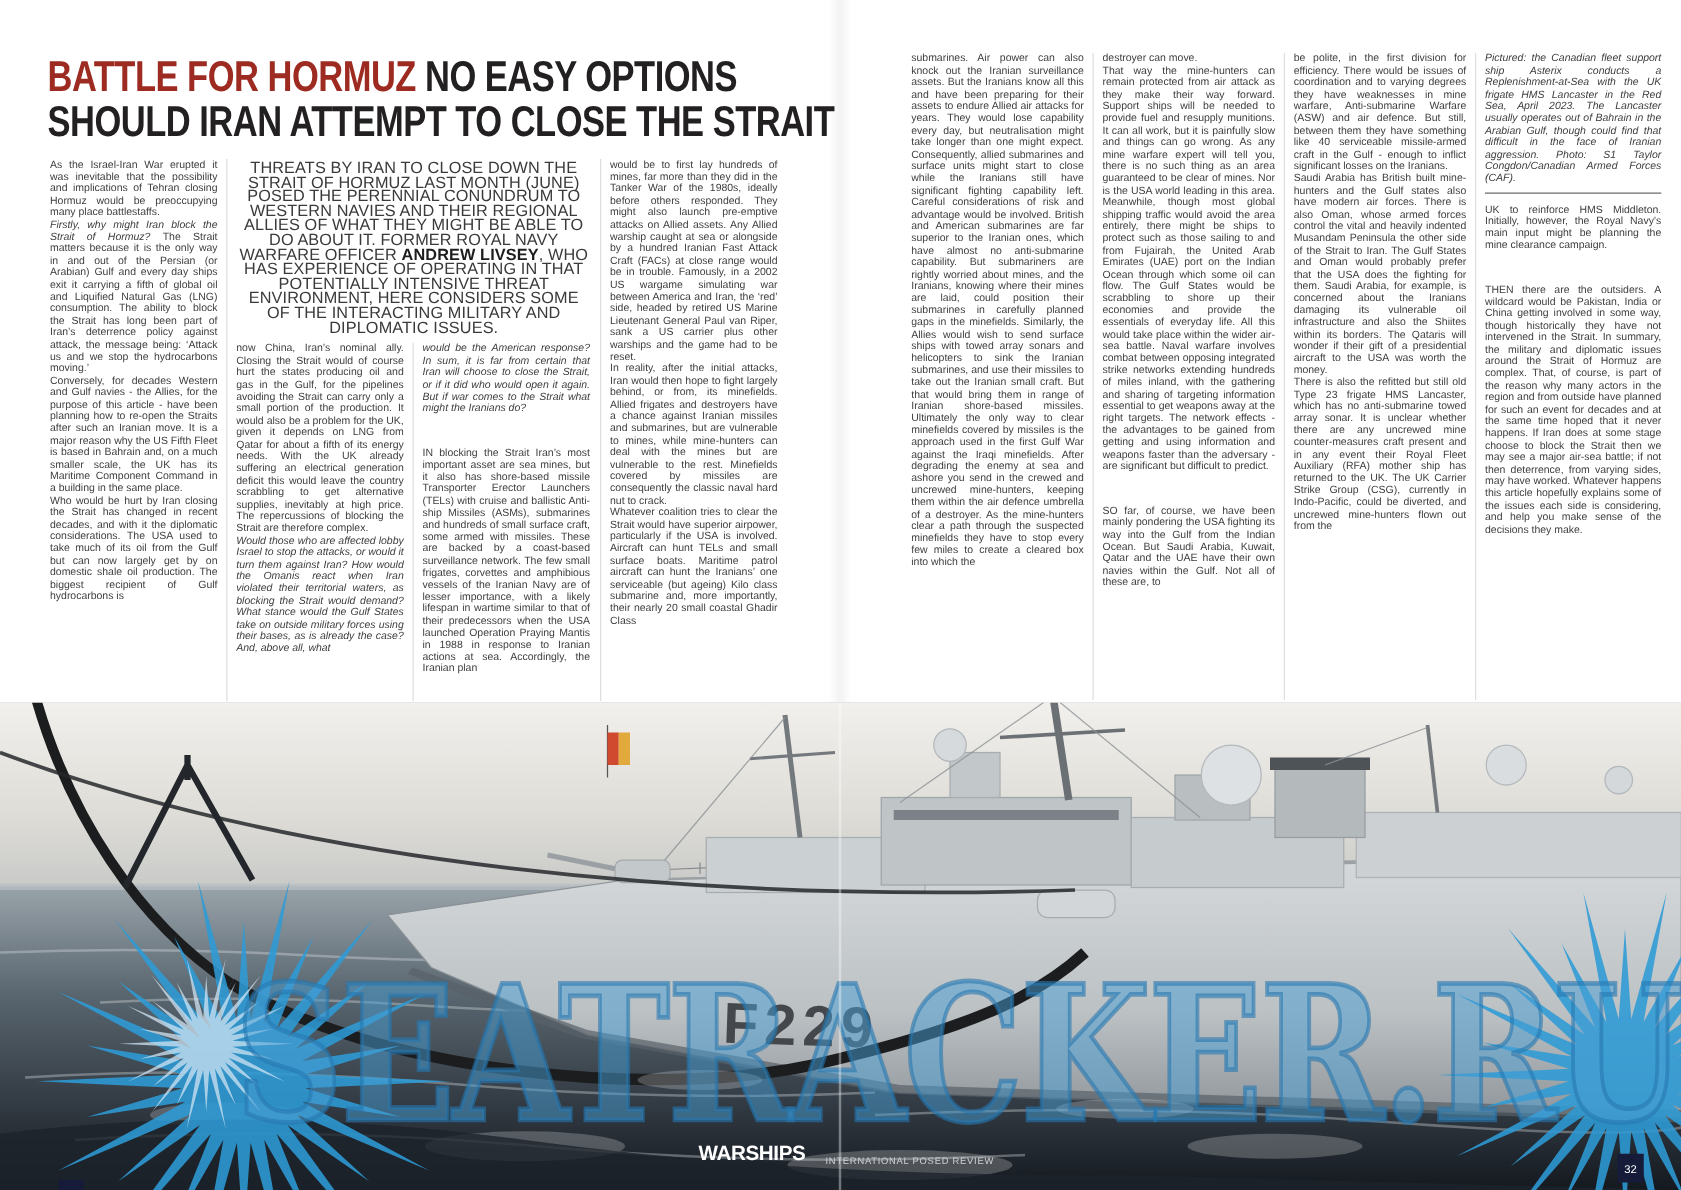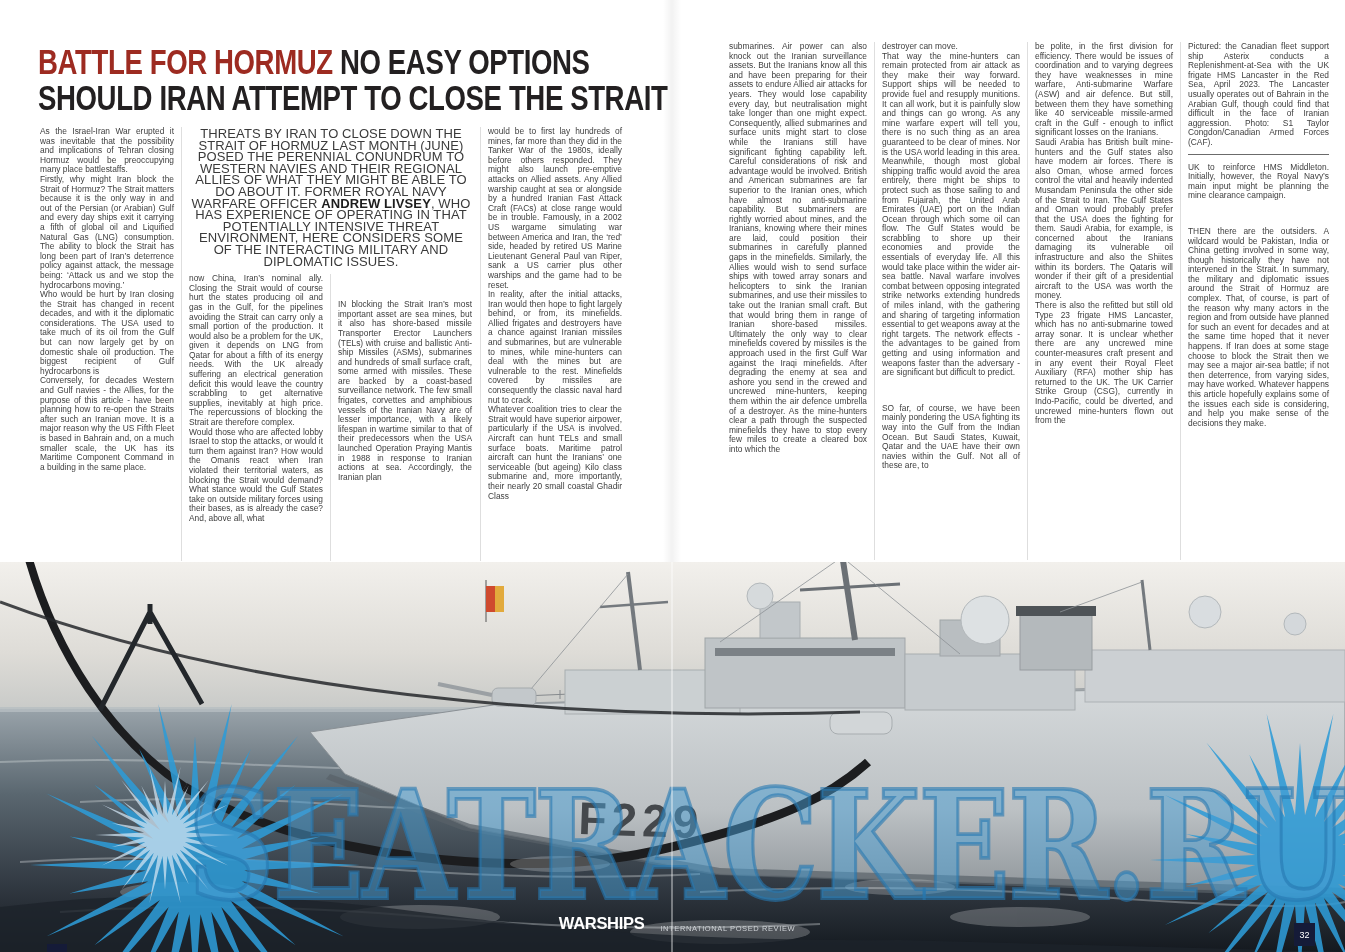--- a/index.html
+++ b/index.html
@@ -8,21 +8,21 @@
 
   
   .headline{position:absolute;left:38px;top:44px;white-space:nowrap;
             font-weight:900;color:#232021;font-size:34.5px;line-height:36px;
             letter-spacing:-0.5px;transform:scaleX(0.8);transform-origin:left top;}
   .headline .red{color:#9d2b21;}
 
   
   .para{margin:0;text-align:justify;font-size:8.4px;line-height:9.6px;color:#3e3e3e;}
   .para.gap{margin-top:26px;}
-  .it{}
+  .it{font-style:italic;}
   .bd{font-weight:700;color:#1d1d1d;}
 
   .left-cols{position:absolute;left:40px;top:127px;width:586px;height:434px;display:flex;overflow:hidden;}
   .right-cols{position:absolute;left:729px;top:42px;width:608px;height:518px;display:flex;overflow:hidden;}
   .vrule{flex:0 0 1px;background:#dedede;margin:0 7px;}
   .lcol{flex:0 0 134px;}
   .mid{flex:0 0 284px;display:flex;flex-direction:column;}
   .mid-cols{display:flex;flex:1;overflow:hidden;}
   .mid-cols .lcol{flex:0 0 134px;}
   .rcol{flex:0 0 138px;}
@@ -64,56 +64,57 @@
 
   <div class="headline">
     <div><span class="red">BATTLE FOR HORMUZ</span><span> NO EASY OPTIONS</span></div>
     <div>SHOULD IRAN ATTEMPT TO CLOSE THE STRAIT</div>
   </div>
 
   <div class="left-cols">
     <div class="lcol">
         <p class="para"><span>As the Israel-Iran War erupted it was inevitable that the possibility and implications of Tehran closing Hormuz would be preoccupying many place battlestaffs.</span></p>
         <p class="para"><span class="it">Firstly, why might Iran block the Strait of Hormuz? </span><span>The Strait matters because it is the only way in and out of the Persian (or Arabian) Gulf and every day ships exit it carrying a fifth of global oil and Liquified Natural Gas (LNG) consumption. The ability to block the Strait has long been part of Iran’s deterrence policy against attack, the message being: ‘Attack us and we stop the hydrocarbons moving.’</span></p>
+        <p class="para"><span>Conversely, for decades Western and Gulf navies - the Allies, for the purpose of this article - have been planning how to re-open the Straits after such an Iranian move. It is a major reason why the US Fifth Fleet is based in Bahrain and, on a much smaller scale, the UK has its Maritime Component Command in a building in the same place.</span></p>
         <p class="para"><span>Who would be hurt by Iran closing the Strait has changed in recent decades, and with it the diplomatic considerations. The USA used to take much of its oil from the Gulf but can now largely get by on domestic shale oil production. The biggest recipient of Gulf hydrocarbons is</span></p>
-        <p class="para"><span>Conversely, for decades Western and Gulf navies - the Allies, for the purpose of this article - have been planning how to re-open the Straits after such an Iranian move. It is a major reason why the US Fifth Fleet is based in Bahrain and, on a much smaller scale, the UK has its Maritime Component Command in a building in the same place.</span></p>
       </div>
     <div class="vrule"></div>
     <div class="mid">
       <div class="standfirst">
           <p class="para"><span>THREATS BY IRAN TO CLOSE DOWN THE STRAIT OF HORMUZ LAST MONTH (JUNE) POSED THE PERENNIAL CONUNDRUM TO WESTERN NAVIES AND THEIR REGIONAL ALLIES OF WHAT THEY MIGHT BE ABLE TO DO ABOUT IT. FORMER ROYAL NAVY WARFARE OFFICER </span><span class="bd">ANDREW LIVSEY</span><span>, WHO HAS EXPERIENCE OF OPERATING IN THAT POTENTIALLY INTENSIVE THREAT ENVIRONMENT, HERE CONSIDERS SOME OF THE INTERACTING MILITARY AND DIPLOMATIC ISSUES.</span></p>
         </div>
       <div class="mid-cols">
         <div class="lcol">
             <p class="para"><span>now China, Iran’s nominal ally. Closing the Strait would of course hurt the states producing oil and gas in the Gulf, for the pipelines avoiding the Strait can carry only a small portion of the production. It would also be a problem for the UK, given it depends on LNG from Qatar for about a fifth of its energy needs. With the UK already suffering an electrical generation deficit this would leave the country scrabbling to get alternative supplies, inevitably at high price. The repercussions of blocking the Strait are therefore complex.</span></p>
             <p class="para"><span class="it">Would those who are affected lobby Israel to stop the attacks, or would it turn them against Iran? How would the Omanis react when Iran violated their territorial waters, as blocking the Strait would demand? What stance would the Gulf States take on outside military forces using their bases, as is already the case? And, above all, what</span></p>
           </div>
         <div class="vrule"></div>
         <div class="lcol">
+            <p class="para"><span class="it">would be the American response? In sum, it is far from certain that Iran will choose to close the Strait, or if it did who would open it again. But if war comes to the Strait what might the Iranians do?</span></p>
             <p class="para gap"><span>IN blocking the Strait Iran’s most important asset are sea mines, but it also has shore-based missile Transporter Erector Launchers (TELs) with cruise and ballistic Anti-ship Missiles (ASMs), submarines and hundreds of small surface craft, some armed with missiles. These are backed by a coast-based surveillance network. The few small frigates, corvettes and amphibious vessels of the Iranian Navy are of lesser importance, with a likely lifespan in wartime similar to that of their predecessors when the USA launched Operation Praying Mantis in 1988 in response to Iranian actions at sea. Accordingly, the Iranian plan</span></p>
           </div>
       </div>
     </div>
     <div class="vrule"></div>
     <div class="lcol">
         <p class="para"><span>would be to first lay hundreds of mines, far more than they did in the Tanker War of the 1980s, ideally before others responded. They might also launch pre-emptive attacks on Allied assets. Any Allied warship caught at sea or alongside by a hundred Iranian Fast Attack Craft (FACs) at close range would be in trouble. Famously, in a 2002 US wargame simulating war between America and Iran, the ‘red’ side, headed by retired US Marine Lieutenant General Paul van Riper, sank a US carrier plus other warships and the game had to be reset.</span></p>
         <p class="para"><span>In reality, after the initial attacks, Iran would then hope to fight largely behind, or from, its minefields. Allied frigates and destroyers have a chance against Iranian missiles and submarines, but are vulnerable to mines, while mine-hunters can deal with the mines but are vulnerable to the rest. Minefields covered by missiles are consequently the classic naval hard nut to crack.</span></p>
         <p class="para"><span>Whatever coalition tries to clear the Strait would have superior airpower, particularly if the USA is involved. Aircraft can hunt TELs and small surface boats. Maritime patrol aircraft can hunt the Iranians’ one serviceable (but ageing) Kilo class submarine and, more importantly, their nearly 20 small coastal Ghadir Class</span></p>
       </div>
   </div>
 
   <div class="right-cols">
     <div class="rcol">
         <p class="para"><span>submarines. Air power can also knock out the Iranian surveillance assets. But the Iranians know all this and have been preparing for their assets to endure Allied air attacks for years. They would lose capability every day, but neutralisation might take longer than one might expect. Consequently, allied submarines and surface units might start to close while the Iranians still have significant fighting capability left. Careful considerations of risk and advantage would be involved. British and American submarines are far superior to the Iranian ones, which have almost no anti-submarine capability. But submariners are rightly worried about mines, and the Iranians, knowing where their mines are laid, could position their submarines in carefully planned gaps in the minefields. Similarly, the Allies would wish to send surface ships with towed array sonars and helicopters to sink the Iranian submarines, and use their missiles to take out the Iranian small craft. But that would bring them in range of Iranian shore-based missiles. Ultimately the only way to clear minefields covered by missiles is the approach used in the first Gulf War against the Iraqi minefields. After degrading the enemy at sea and ashore you send in the crewed and uncrewed mine-hunters, keeping them within the air defence umbrella of a destroyer. As the mine-hunters clear a path through the suspected minefields they have to stop every few miles to create a cleared box into which the</span></p>
       </div>
     <div class="vrule"></div>
     <div class="rcol">
         <p class="para"><span>destroyer can move.</span></p>
         <p class="para"><span>That way the mine-hunters can remain protected from air attack as they make their way forward. Support ships will be needed to provide fuel and resupply munitions. It can all work, but it is painfully slow and things can go wrong. As any mine warfare expert will tell you, there is no such thing as an area guaranteed to be clear of mines. Nor is the USA world leading in this area. Meanwhile, though most global shipping traffic would avoid the area entirely, there might be ships to protect such as those sailing to and from Fujairah, the United Arab Emirates (UAE) port on the Indian Ocean through which some oil can flow. The Gulf States would be scrabbling to shore up their economies and provide the essentials of everyday life. All this would take place within the wider air-sea battle. Naval warfare involves combat between opposing integrated strike networks extending hundreds of miles inland, with the gathering and sharing of targeting information essential to get weapons away at the right targets. The network effects - the advantages to be gained from getting and using information and weapons faster than the adversary - are significant but difficult to predict.</span></p>
-        <p class="para gap"><span>SO far, of course, we have been mainly pondering the USA fighting its way into the Gulf from the Indian Ocean. But Saudi States, Kuwait, Qatar and the UAE have their own navies within the Gulf. Not all of these are, to</span></p>
+        <p class="para gap"><span>SO far, of course, we have been mainly pondering the USA fighting its way into the Gulf from the Indian Ocean. But Saudi Arabia, Kuwait, Qatar and the UAE have their own navies within the Gulf. Not all of these are, to</span></p>
       </div>
     <div class="vrule"></div>
     <div class="rcol">
         <p class="para"><span>be polite, in the first division for efficiency. There would be issues of coordination and to varying degrees they have weaknesses in mine warfare, Anti-submarine Warfare (ASW) and air defence. But still, between them they have something like 40 serviceable missile-armed craft in the Gulf - enough to inflict significant losses on the Iranians.</span></p>
         <p class="para"><span>Saudi Arabia has British built mine-hunters and the Gulf states also have modern air forces. There is also Oman, whose armed forces control the vital and heavily indented Musandam Peninsula the other side of the Strait to Iran. The Gulf States and Oman would probably prefer that the USA does the fighting for them. Saudi Arabia, for example, is concerned about the Iranians damaging its vulnerable oil infrastructure and also the Shiites within its borders. The Qataris will wonder if their gift of a presidential aircraft to the USA was worth the money.</span></p>
         <p class="para"><span>There is also the refitted but still old Type 23 frigate HMS Lancaster, which has no anti-submarine towed array sonar. It is unclear whether there are any uncrewed mine counter-measures craft present and in any event their Royal Fleet Auxiliary (RFA) mother ship has returned to the UK. The UK Carrier Strike Group (CSG), currently in Indo-Pacific, could be diverted, and uncrewed mine-hunters flown out from the</span></p>
       </div>
     <div class="vrule"></div>
     <div class="rcol last">
       <div class="caption">

